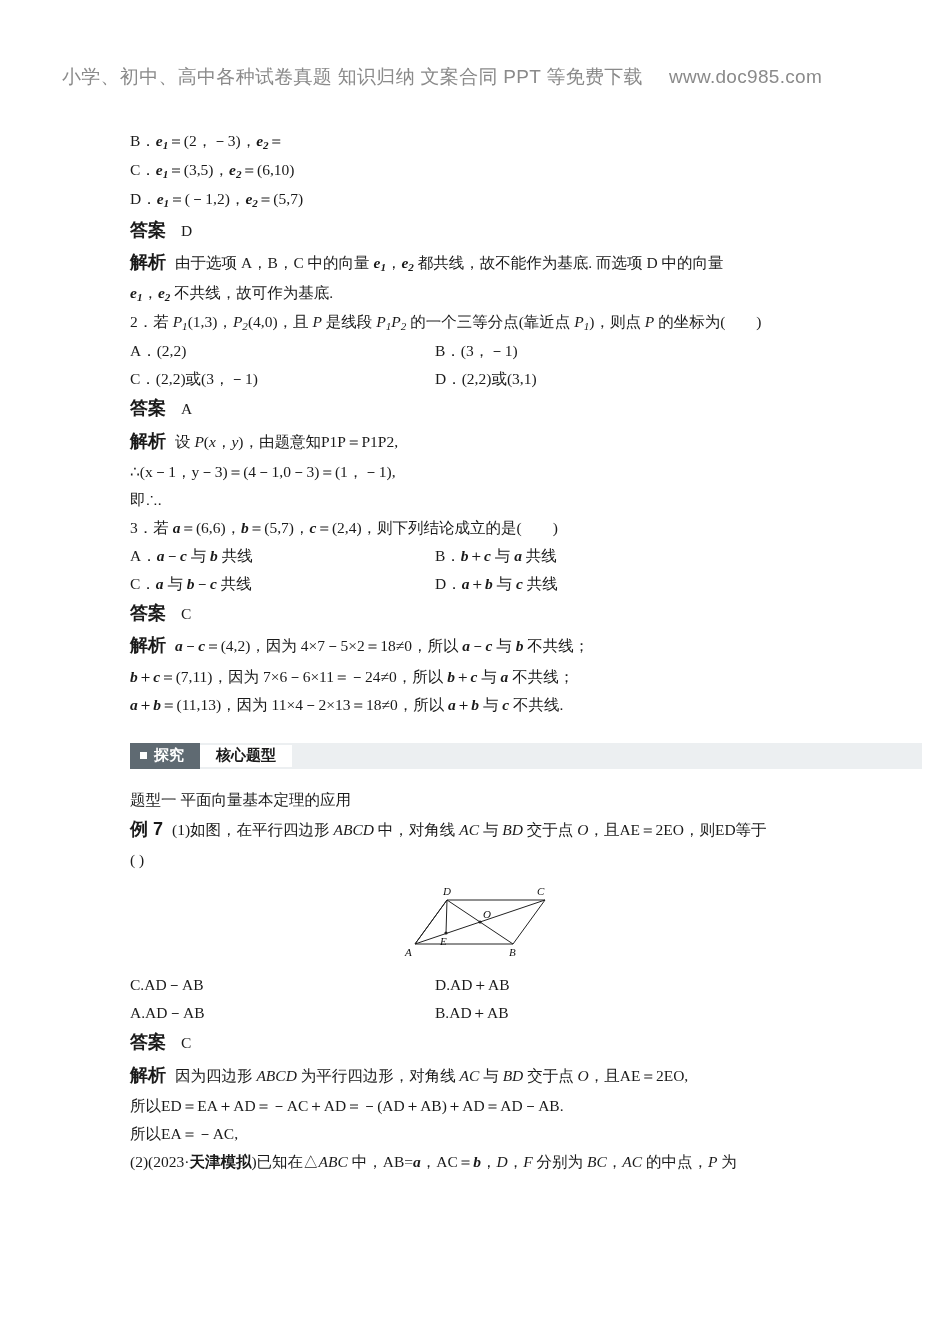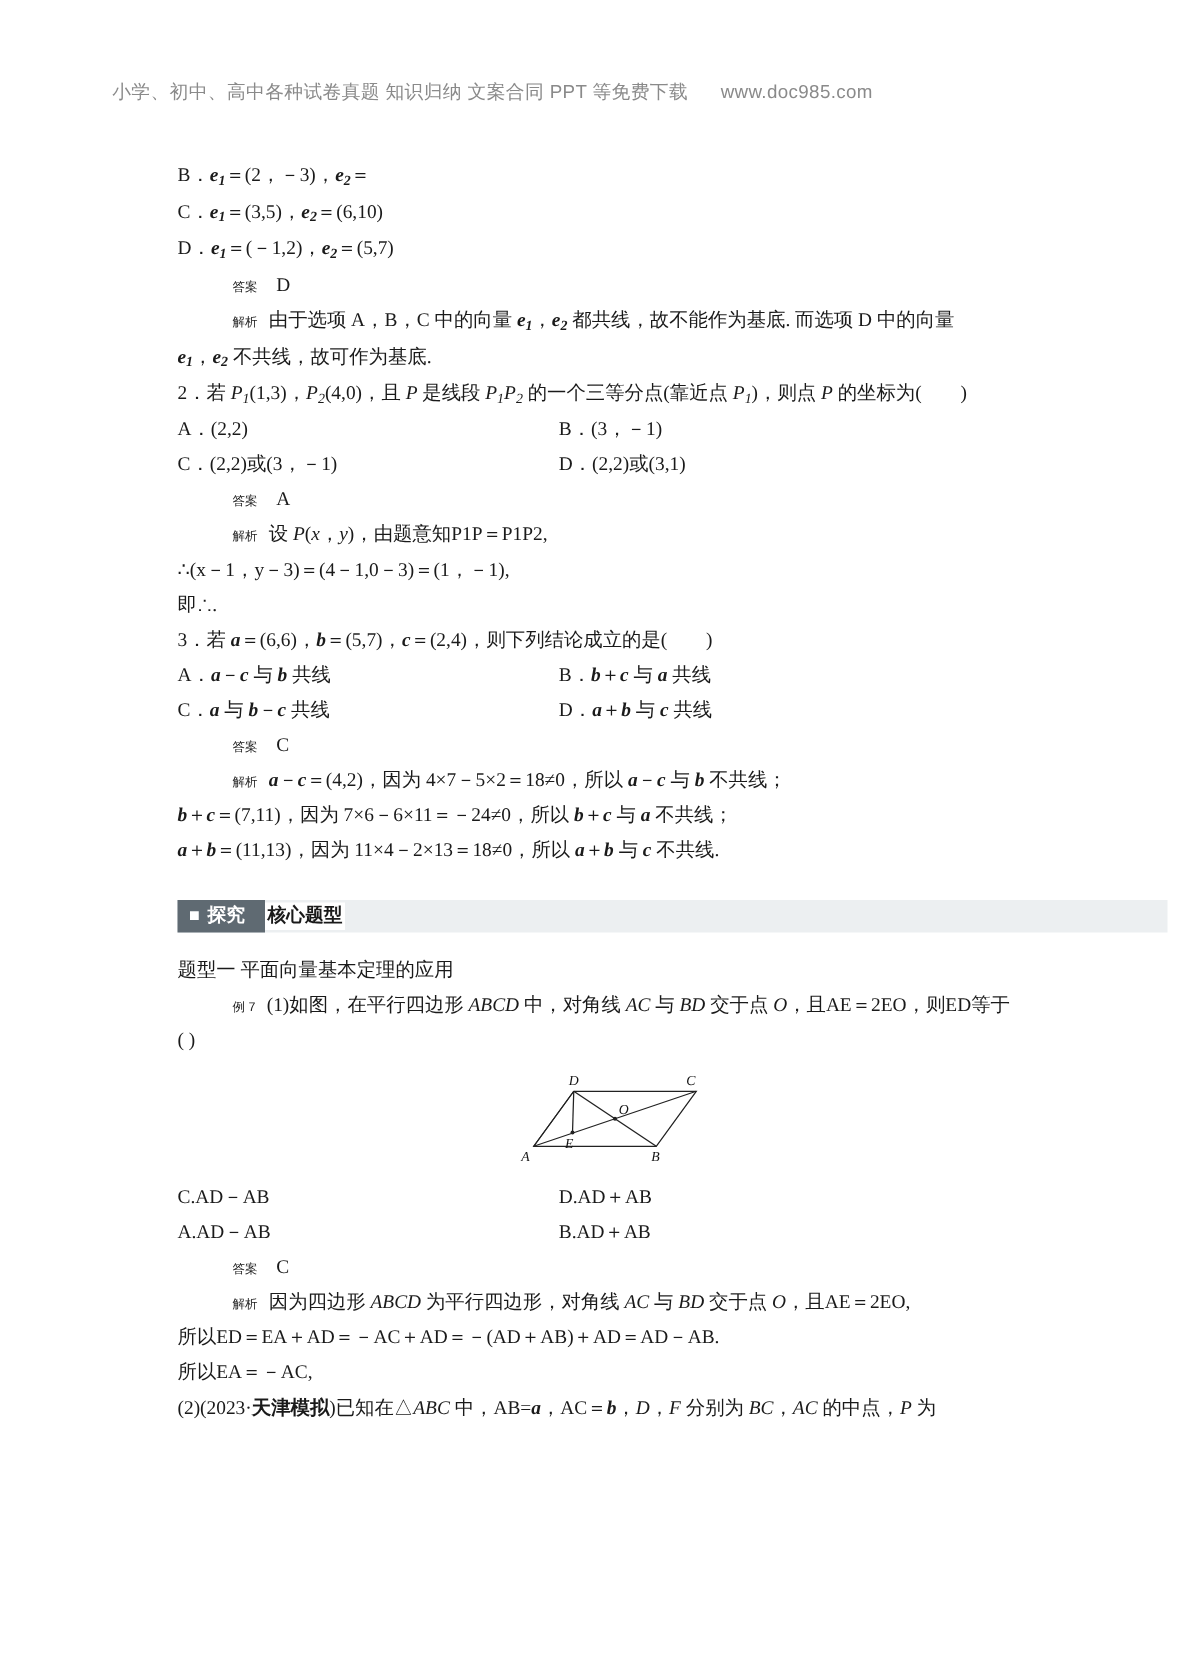--- a/index.html
+++ b/index.html
@@ -21,52 +21,52 @@
     height: 1344px;
     box-sizing: border-box;
   }
   .watermark {
     position: absolute;
     top: 64px;
     left: 0;
     width: 788px;
     text-align: center;
     font-family: "Liberation Sans", sans-serif;
-    font-size: 15px;
+    font-size: 19px;
     color: #8a8a8a;
     letter-spacing: 0.3px;
+    padding-left: 48px;
   }
   .watermark .wm-url {
     margin-left: 26px;
   }
   .content {
     position: absolute;
     top: 128px;
-    left: 142px;
+    left: 130px;
     width: 700px;
   }
   .line {
     font-size: 15.5px;
     line-height: 1.62;
     margin: 0 0 3px 0;
     white-space: nowrap;
   }
   .line.wrap {
     white-space: normal;
   }
   .bi { font-style: italic; font-weight: bold; }
   .it { font-style: italic; }
   .bd { font-weight: bold; }
   .sub { font-size: 0.72em; vertical-align: -0.28em; }
   .lbl {
     font-family: "Liberation Sans", sans-serif;
-    font-weight: normal;
-    font-size: 10px;
+    font-weight: bold;
+    font-size: 18px;
     margin-right: 9px;
-    margin-left: 44px;
   }
   .ans-val { margin-left: 6px; }
   .two-col {
     display: flex;
     width: 100%;
     align-items: center;
   }
   .two-col > div:first-child { width: 305px; flex: none; }
   .two-col > div:last-child { flex: 1; }
 
@@ -95,21 +95,21 @@
     background: #ffffff;
     display: inline-block;
   }
   .banner-light {
     color: #1a1a1a;
     font-family: "Liberation Sans", sans-serif;
     font-weight: bold;
     font-size: 15px;
     display: flex;
     align-items: center;
-    padding: 0 2px;
+    padding: 0 16px;
     background: #ffffff;
     margin: 2px 12px 2px 0;
   }
   .banner-rest { flex: 1; }
 
   .figure {
     margin: 10px 0 12px 0;
     display: flex;
     justify-content: center;
   }

